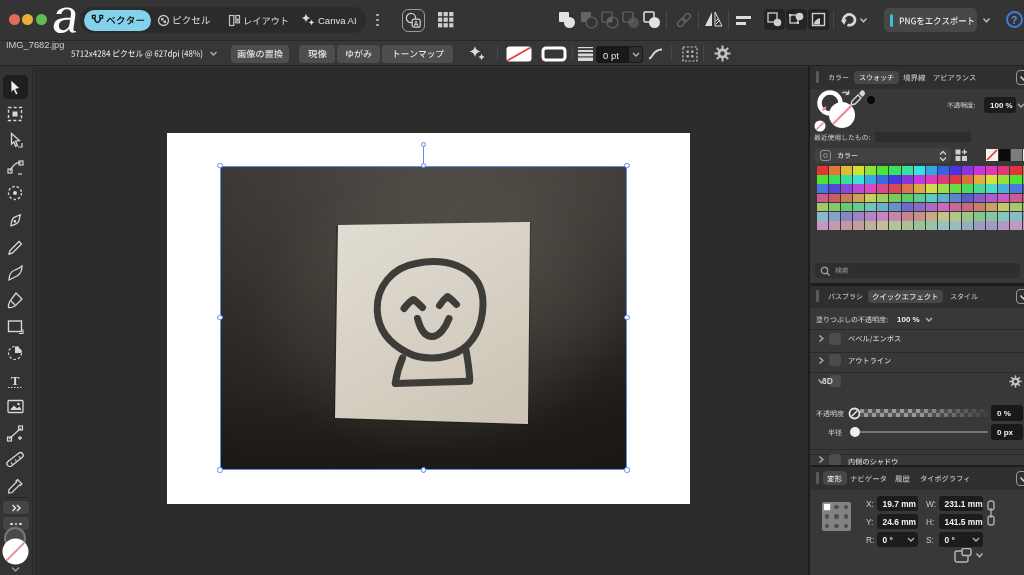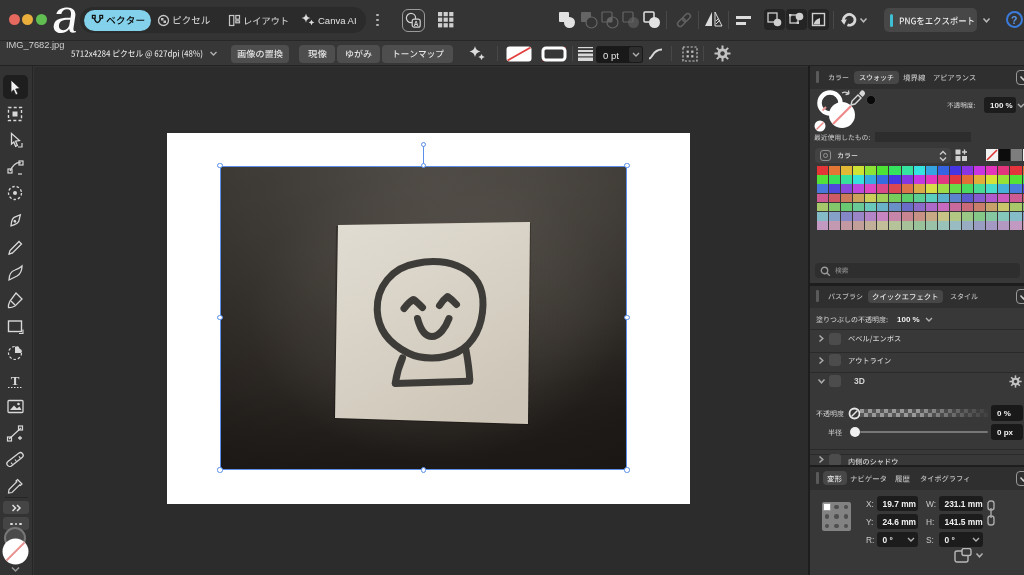--- a/index.html
+++ b/index.html
@@ -651,21 +651,21 @@
     <div style="position:absolute;left:848.0px;top:355.5px;line-height:0">
       <svg width="43.2" height="10.1" viewBox="0 0 43.2 10.1" preserveAspectRatio="none">
         <path transform="translate(0,7.34)" d="M6.8 -4.9Q6.7 -4.8 6.7 -4.7Q6.6 -4.6 6.5 -4.6Q6.4 -4.3 6.1 -3.9Q5.9 -3.6 5.5 -3.2Q5.2 -2.9 4.8 -2.6L4.2 -3.1Q4.4 -3.2 4.6 -3.4Q4.9 -3.6 5.1 -3.8Q5.3 -4.0 5.4 -4.2Q5.6 -4.4 5.7 -4.5Q5.6 -4.5 5.3 -4.5Q5.1 -4.5 4.7 -4.5Q4.4 -4.5 4.0 -4.5Q3.6 -4.5 3.3 -4.5Q2.9 -4.5 2.6 -4.5Q2.2 -4.5 2.0 -4.5Q1.8 -4.5 1.7 -4.5Q1.5 -4.5 1.3 -4.5Q1.1 -4.5 0.9 -4.5V-5.3Q1.1 -5.3 1.3 -5.3Q1.5 -5.2 1.7 -5.2Q1.8 -5.2 2.0 -5.2Q2.3 -5.2 2.6 -5.2Q2.9 -5.2 3.3 -5.2Q3.7 -5.2 4.1 -5.2Q4.5 -5.2 4.8 -5.2Q5.2 -5.2 5.4 -5.2Q5.6 -5.2 5.7 -5.2Q5.8 -5.2 5.9 -5.2Q6.0 -5.3 6.2 -5.3Q6.3 -5.3 6.3 -5.3ZM3.9 -3.9Q3.9 -3.4 3.8 -2.8Q3.8 -2.3 3.7 -1.9Q3.6 -1.4 3.4 -1.0Q3.2 -0.7 2.8 -0.3Q2.4 0.0 1.9 0.3L1.2 -0.2Q1.4 -0.3 1.6 -0.4Q1.7 -0.4 1.9 -0.6Q2.3 -0.8 2.5 -1.1Q2.8 -1.4 2.9 -1.8Q3.0 -2.1 3.0 -2.5Q3.1 -2.9 3.1 -3.3Q3.1 -3.5 3.1 -3.6Q3.1 -3.8 3.1 -3.9Z M11.2 -5.8Q11.2 -5.6 11.2 -5.5Q11.1 -5.4 11.1 -5.2Q11.1 -5.1 11.1 -4.9Q11.1 -4.8 11.1 -4.6Q11.1 -4.4 11.1 -4.2H10.4Q10.4 -4.4 10.4 -4.6Q10.4 -4.8 10.4 -5.0Q10.4 -5.1 10.4 -5.2Q10.4 -5.4 10.4 -5.5Q10.4 -5.6 10.3 -5.8ZM13.6 -4.4Q13.6 -4.3 13.6 -4.1Q13.5 -4.0 13.5 -3.9Q13.5 -3.6 13.4 -3.4Q13.4 -3.1 13.3 -2.8Q13.2 -2.6 13.1 -2.3Q13.0 -2.0 12.8 -1.8Q12.5 -1.3 12.1 -0.9Q11.7 -0.4 11.1 -0.1Q10.6 0.2 9.9 0.3L9.3 -0.4Q9.6 -0.4 9.8 -0.5Q10.0 -0.5 10.2 -0.6Q10.5 -0.7 10.9 -0.9Q11.2 -1.1 11.5 -1.4Q11.8 -1.6 12.0 -1.9Q12.2 -2.2 12.3 -2.6Q12.5 -2.9 12.6 -3.3Q12.6 -3.6 12.7 -3.9H8.9Q8.9 -3.8 8.9 -3.7Q8.9 -3.5 8.9 -3.3Q8.9 -3.1 8.9 -3.0Q8.9 -2.8 8.9 -2.7Q8.9 -2.6 8.9 -2.5Q8.9 -2.4 8.9 -2.3H8.1Q8.1 -2.4 8.1 -2.5Q8.1 -2.7 8.1 -2.8Q8.1 -2.9 8.1 -3.1Q8.1 -3.2 8.1 -3.4Q8.1 -3.6 8.1 -3.8Q8.1 -4.0 8.1 -4.1Q8.1 -4.2 8.1 -4.3Q8.1 -4.5 8.1 -4.6Q8.3 -4.6 8.4 -4.6Q8.6 -4.6 8.8 -4.6H12.6Q12.8 -4.6 12.9 -4.6Q13.1 -4.6 13.1 -4.7Z M16.8 -0.7Q16.8 -0.8 16.8 -1.1Q16.8 -1.4 16.8 -1.8Q16.8 -2.2 16.8 -2.7Q16.8 -3.1 16.8 -3.6Q16.8 -4.0 16.8 -4.3Q16.8 -4.7 16.8 -4.8Q16.8 -5.0 16.7 -5.2Q16.7 -5.5 16.7 -5.6H17.6Q17.6 -5.5 17.5 -5.2Q17.5 -5.0 17.5 -4.8Q17.5 -4.6 17.5 -4.2Q17.5 -3.8 17.5 -3.4Q17.5 -3.0 17.5 -2.5Q17.5 -2.1 17.5 -1.7Q17.5 -1.3 17.5 -1.0Q17.5 -0.8 17.5 -0.7Q17.5 -0.6 17.5 -0.4Q17.5 -0.2 17.6 -0.0Q17.6 0.1 17.6 0.3H16.7Q16.7 0.1 16.7 -0.2Q16.8 -0.5 16.8 -0.7ZM17.4 -3.7Q17.7 -3.6 18.2 -3.5Q18.6 -3.4 19.0 -3.2Q19.5 -3.0 19.9 -2.9Q20.3 -2.7 20.6 -2.5L20.2 -1.8Q19.9 -1.9 19.6 -2.1Q19.2 -2.3 18.8 -2.4Q18.4 -2.6 18.0 -2.7Q17.7 -2.8 17.4 -2.9Z M23.2 -5.4Q23.4 -5.4 23.6 -5.4Q23.8 -5.4 23.9 -5.4Q24.1 -5.4 24.3 -5.4Q24.6 -5.4 25.0 -5.4Q25.3 -5.4 25.7 -5.4Q26.0 -5.4 26.3 -5.4Q26.6 -5.4 26.7 -5.4Q26.9 -5.4 27.1 -5.4Q27.3 -5.4 27.4 -5.4V-4.7Q27.3 -4.7 27.1 -4.7Q26.9 -4.7 26.7 -4.7Q26.6 -4.7 26.3 -4.7Q26.0 -4.7 25.7 -4.7Q25.3 -4.7 25.0 -4.7Q24.6 -4.7 24.3 -4.7Q24.1 -4.7 23.9 -4.7Q23.8 -4.7 23.6 -4.7Q23.4 -4.7 23.2 -4.7ZM28.0 -3.5Q28.0 -3.4 27.9 -3.3Q27.9 -3.2 27.9 -3.2Q27.7 -2.7 27.5 -2.1Q27.2 -1.6 26.8 -1.2Q26.3 -0.6 25.6 -0.2Q24.9 0.2 24.3 0.4L23.7 -0.3Q24.5 -0.5 25.1 -0.8Q25.8 -1.1 26.2 -1.6Q26.5 -1.9 26.7 -2.3Q26.9 -2.7 27.0 -3.0Q26.9 -3.0 26.7 -3.0Q26.5 -3.0 26.2 -3.0Q25.9 -3.0 25.6 -3.0Q25.2 -3.0 24.9 -3.0Q24.5 -3.0 24.2 -3.0Q23.9 -3.0 23.7 -3.0Q23.5 -3.0 23.3 -3.0Q23.2 -3.0 23.0 -3.0Q22.8 -3.0 22.6 -3.0V-3.7Q22.8 -3.7 23.0 -3.7Q23.2 -3.7 23.3 -3.7Q23.4 -3.7 23.7 -3.7Q23.9 -3.7 24.2 -3.7Q24.5 -3.7 24.8 -3.7Q25.2 -3.7 25.5 -3.7Q25.9 -3.7 26.2 -3.7Q26.5 -3.7 26.7 -3.7Q26.9 -3.7 27.0 -3.7Q27.2 -3.7 27.3 -3.7Q27.4 -3.7 27.5 -3.8Z M29.3 -2.7Q30.3 -2.9 31.1 -3.3Q31.9 -3.6 32.5 -4.0Q32.9 -4.2 33.2 -4.5Q33.6 -4.8 33.9 -5.1Q34.2 -5.4 34.5 -5.7L35.1 -5.1Q34.8 -4.8 34.4 -4.5Q34.0 -4.2 33.6 -3.9Q33.2 -3.6 32.8 -3.3Q32.4 -3.1 31.9 -2.9Q31.4 -2.6 30.8 -2.4Q30.3 -2.2 29.7 -2.0ZM32.4 -3.6 33.2 -3.8V-0.6Q33.2 -0.4 33.2 -0.3Q33.2 -0.1 33.2 0.0Q33.2 0.2 33.2 0.3H32.3Q32.3 0.2 32.3 0.0Q32.3 -0.1 32.4 -0.3Q32.4 -0.4 32.4 -0.6Z M37.7 -5.4Q37.9 -5.2 38.1 -5.0Q38.4 -4.9 38.6 -4.6Q38.9 -4.4 39.1 -4.2Q39.4 -4.0 39.5 -3.9L38.9 -3.3Q38.8 -3.4 38.6 -3.6Q38.4 -3.8 38.1 -4.0Q37.9 -4.3 37.6 -4.5Q37.4 -4.7 37.2 -4.8ZM36.9 -0.5Q37.5 -0.6 38.0 -0.8Q38.6 -1.0 39.0 -1.1Q39.4 -1.3 39.8 -1.6Q40.3 -1.9 40.8 -2.4Q41.3 -2.8 41.7 -3.3Q42.0 -3.8 42.3 -4.3L42.7 -3.5Q42.4 -3.0 42.1 -2.5Q41.7 -2.1 41.2 -1.7Q40.7 -1.2 40.2 -0.9Q39.8 -0.7 39.4 -0.4Q39.0 -0.2 38.5 -0.1Q38.0 0.1 37.4 0.2Z" fill="#d2d2d2"></path>
       </svg>
     </div>
     <div style="position:absolute;left:810px;top:371.5px;width:214px;height:1px;background:#2a2a2a"></div>
     <svg class="ab" style="left:817px;top:378.25px" width="9" height="7" viewBox="0 0 9 7">
       <path d="M1.5 1.5 L4.5 4.8 L7.5 1.5" fill="none" stroke="#aaa" stroke-width="1.5"></path>
     </svg>
     <div style="position:absolute;left:829px;top:375.25px;width:12px;height:12px;background:#4c4c4c;border-radius:3px"></div>
-    <div class="txt" style="left:854px;top:376px;font-size:8.5px;font-weight:bold;color:#d2d2d2">3D</div>
+    <div class="txt" style="left:822px;top:376px;font-size:8.5px;font-weight:bold;color:#d2d2d2">3D</div>
     <svg class="ab" style="left:1009px;top:375px" width="13" height="13" viewBox="0 0 17 17">
       <g fill="#c2c2c2">
         <rect x="7.5" y="0.5" width="2" height="4" transform="rotate(0 8.5 8.5)"></rect>
         <rect x="7.5" y="0.5" width="2" height="4" transform="rotate(45 8.5 8.5)"></rect>
         <rect x="7.5" y="0.5" width="2" height="4" transform="rotate(90 8.5 8.5)"></rect>
         <rect x="7.5" y="0.5" width="2" height="4" transform="rotate(135 8.5 8.5)"></rect>
         <rect x="7.5" y="0.5" width="2" height="4" transform="rotate(180 8.5 8.5)"></rect>
         <rect x="7.5" y="0.5" width="2" height="4" transform="rotate(225 8.5 8.5)"></rect>
         <rect x="7.5" y="0.5" width="2" height="4" transform="rotate(270 8.5 8.5)"></rect>
         <rect x="7.5" y="0.5" width="2" height="4" transform="rotate(315 8.5 8.5)"></rect>

